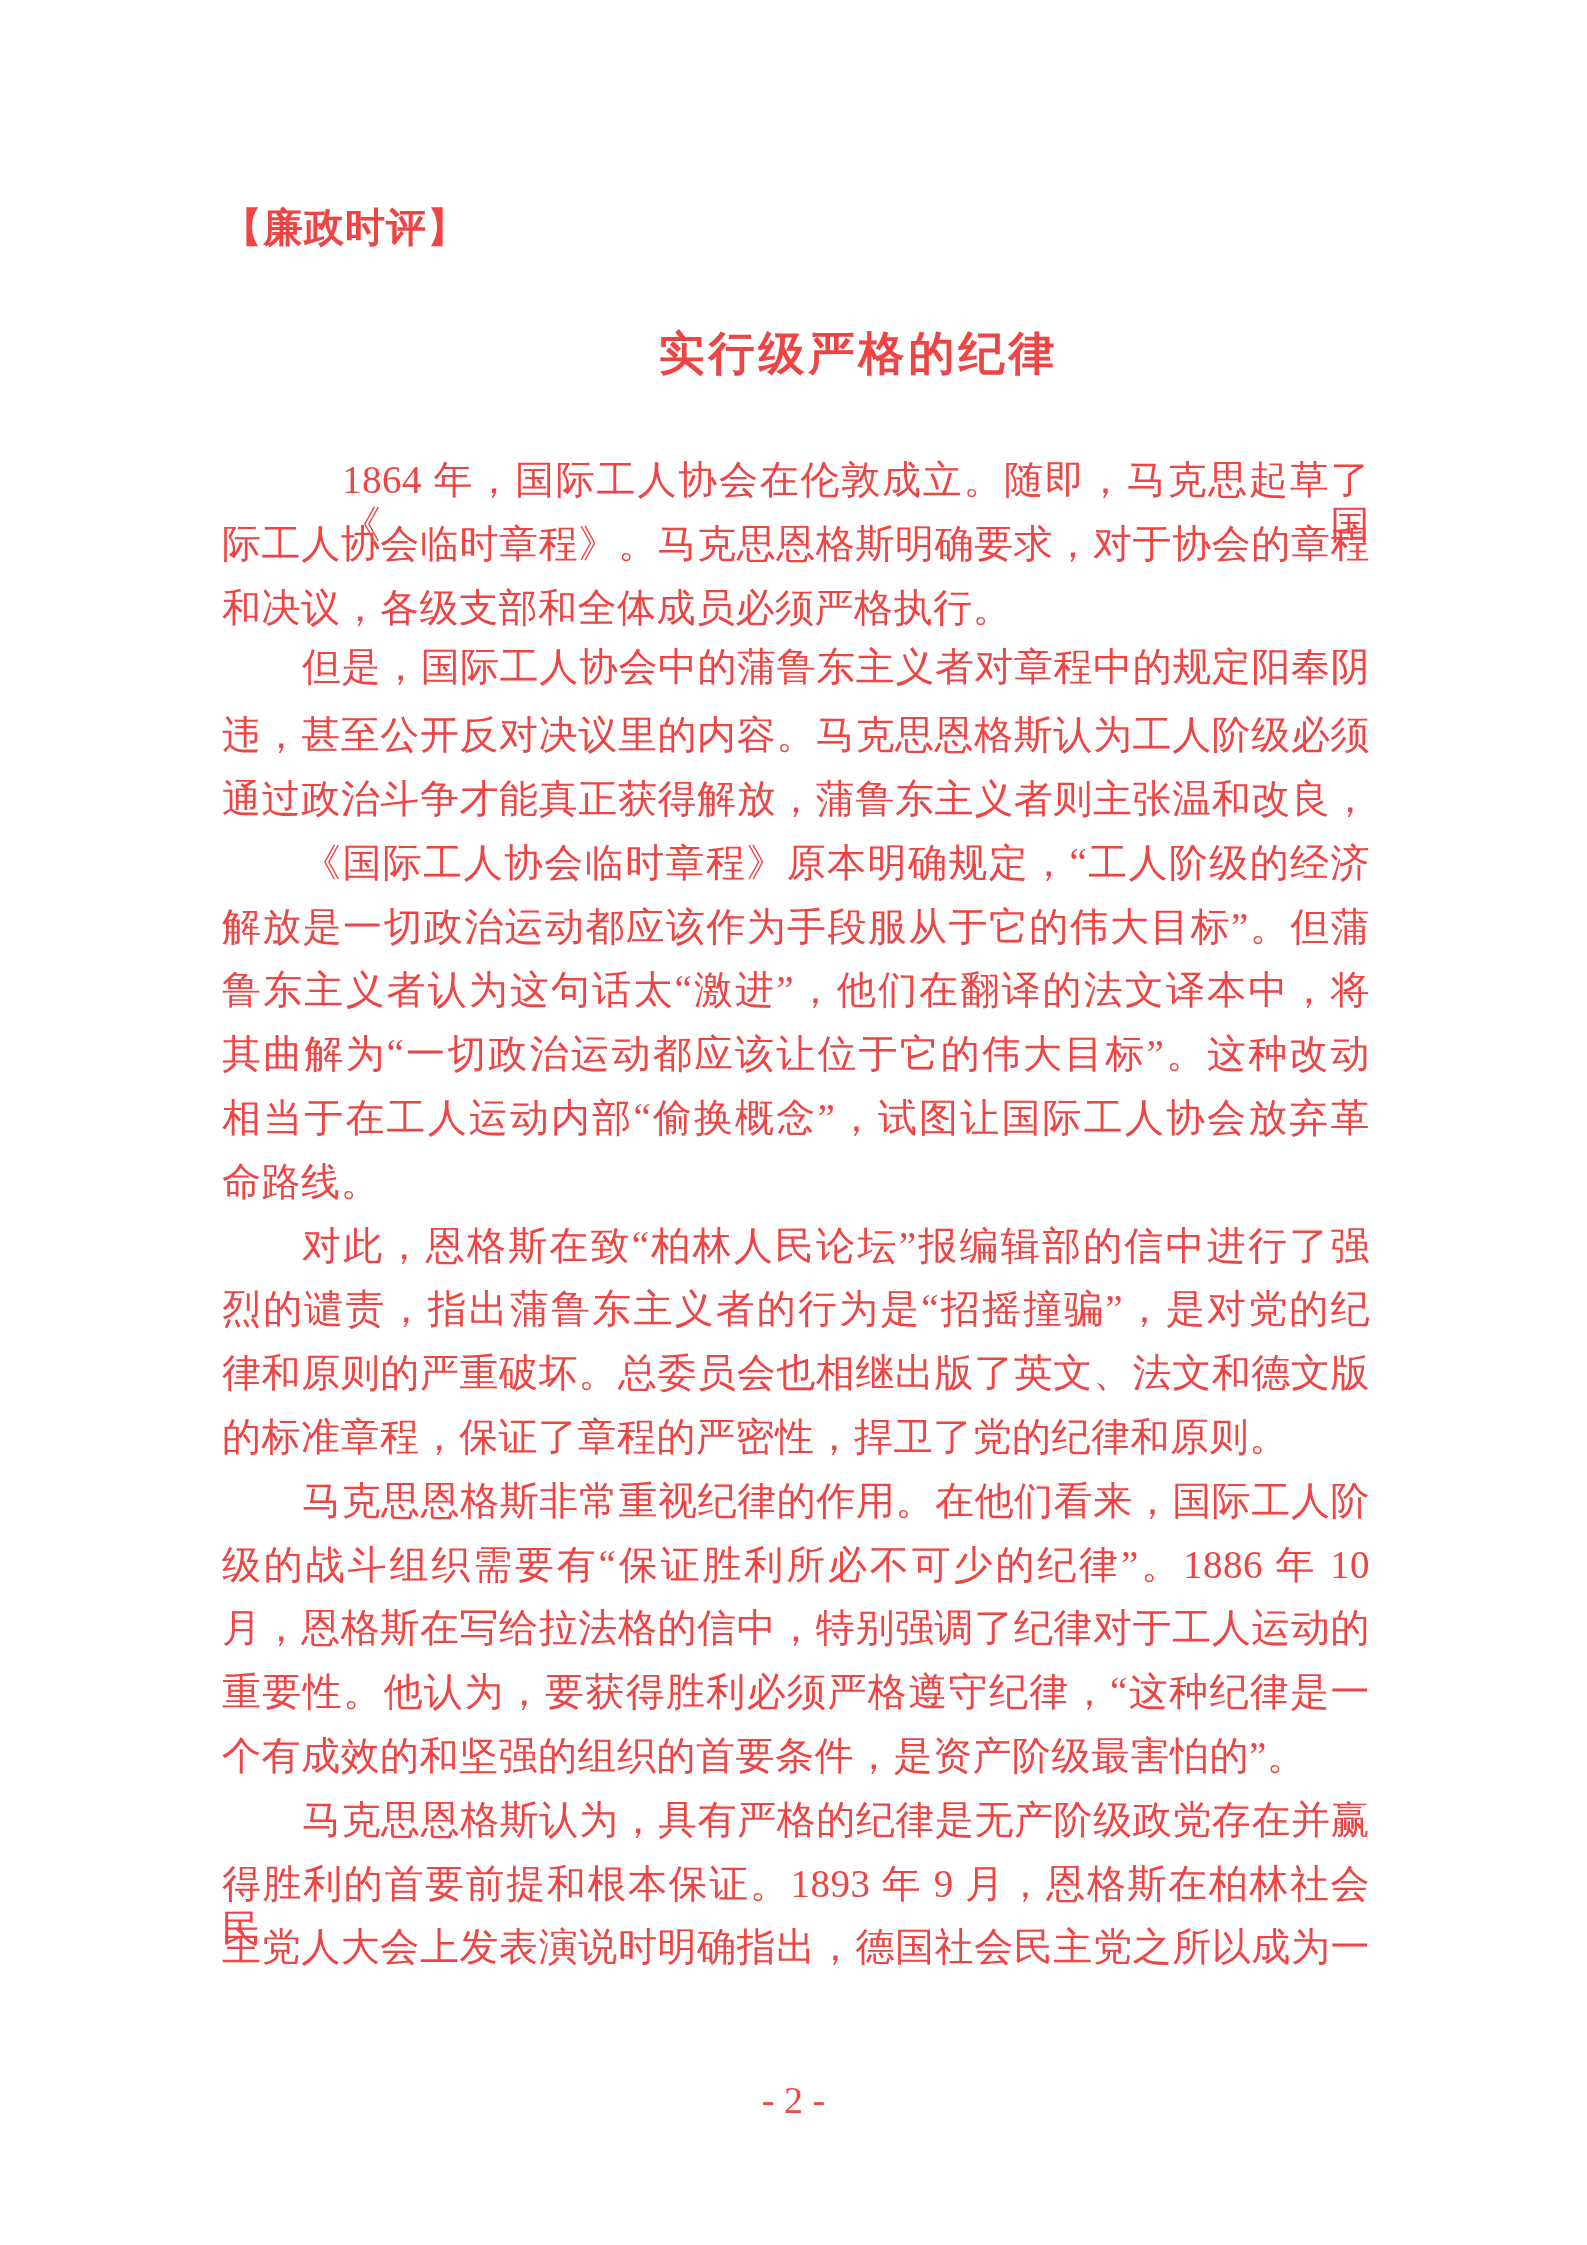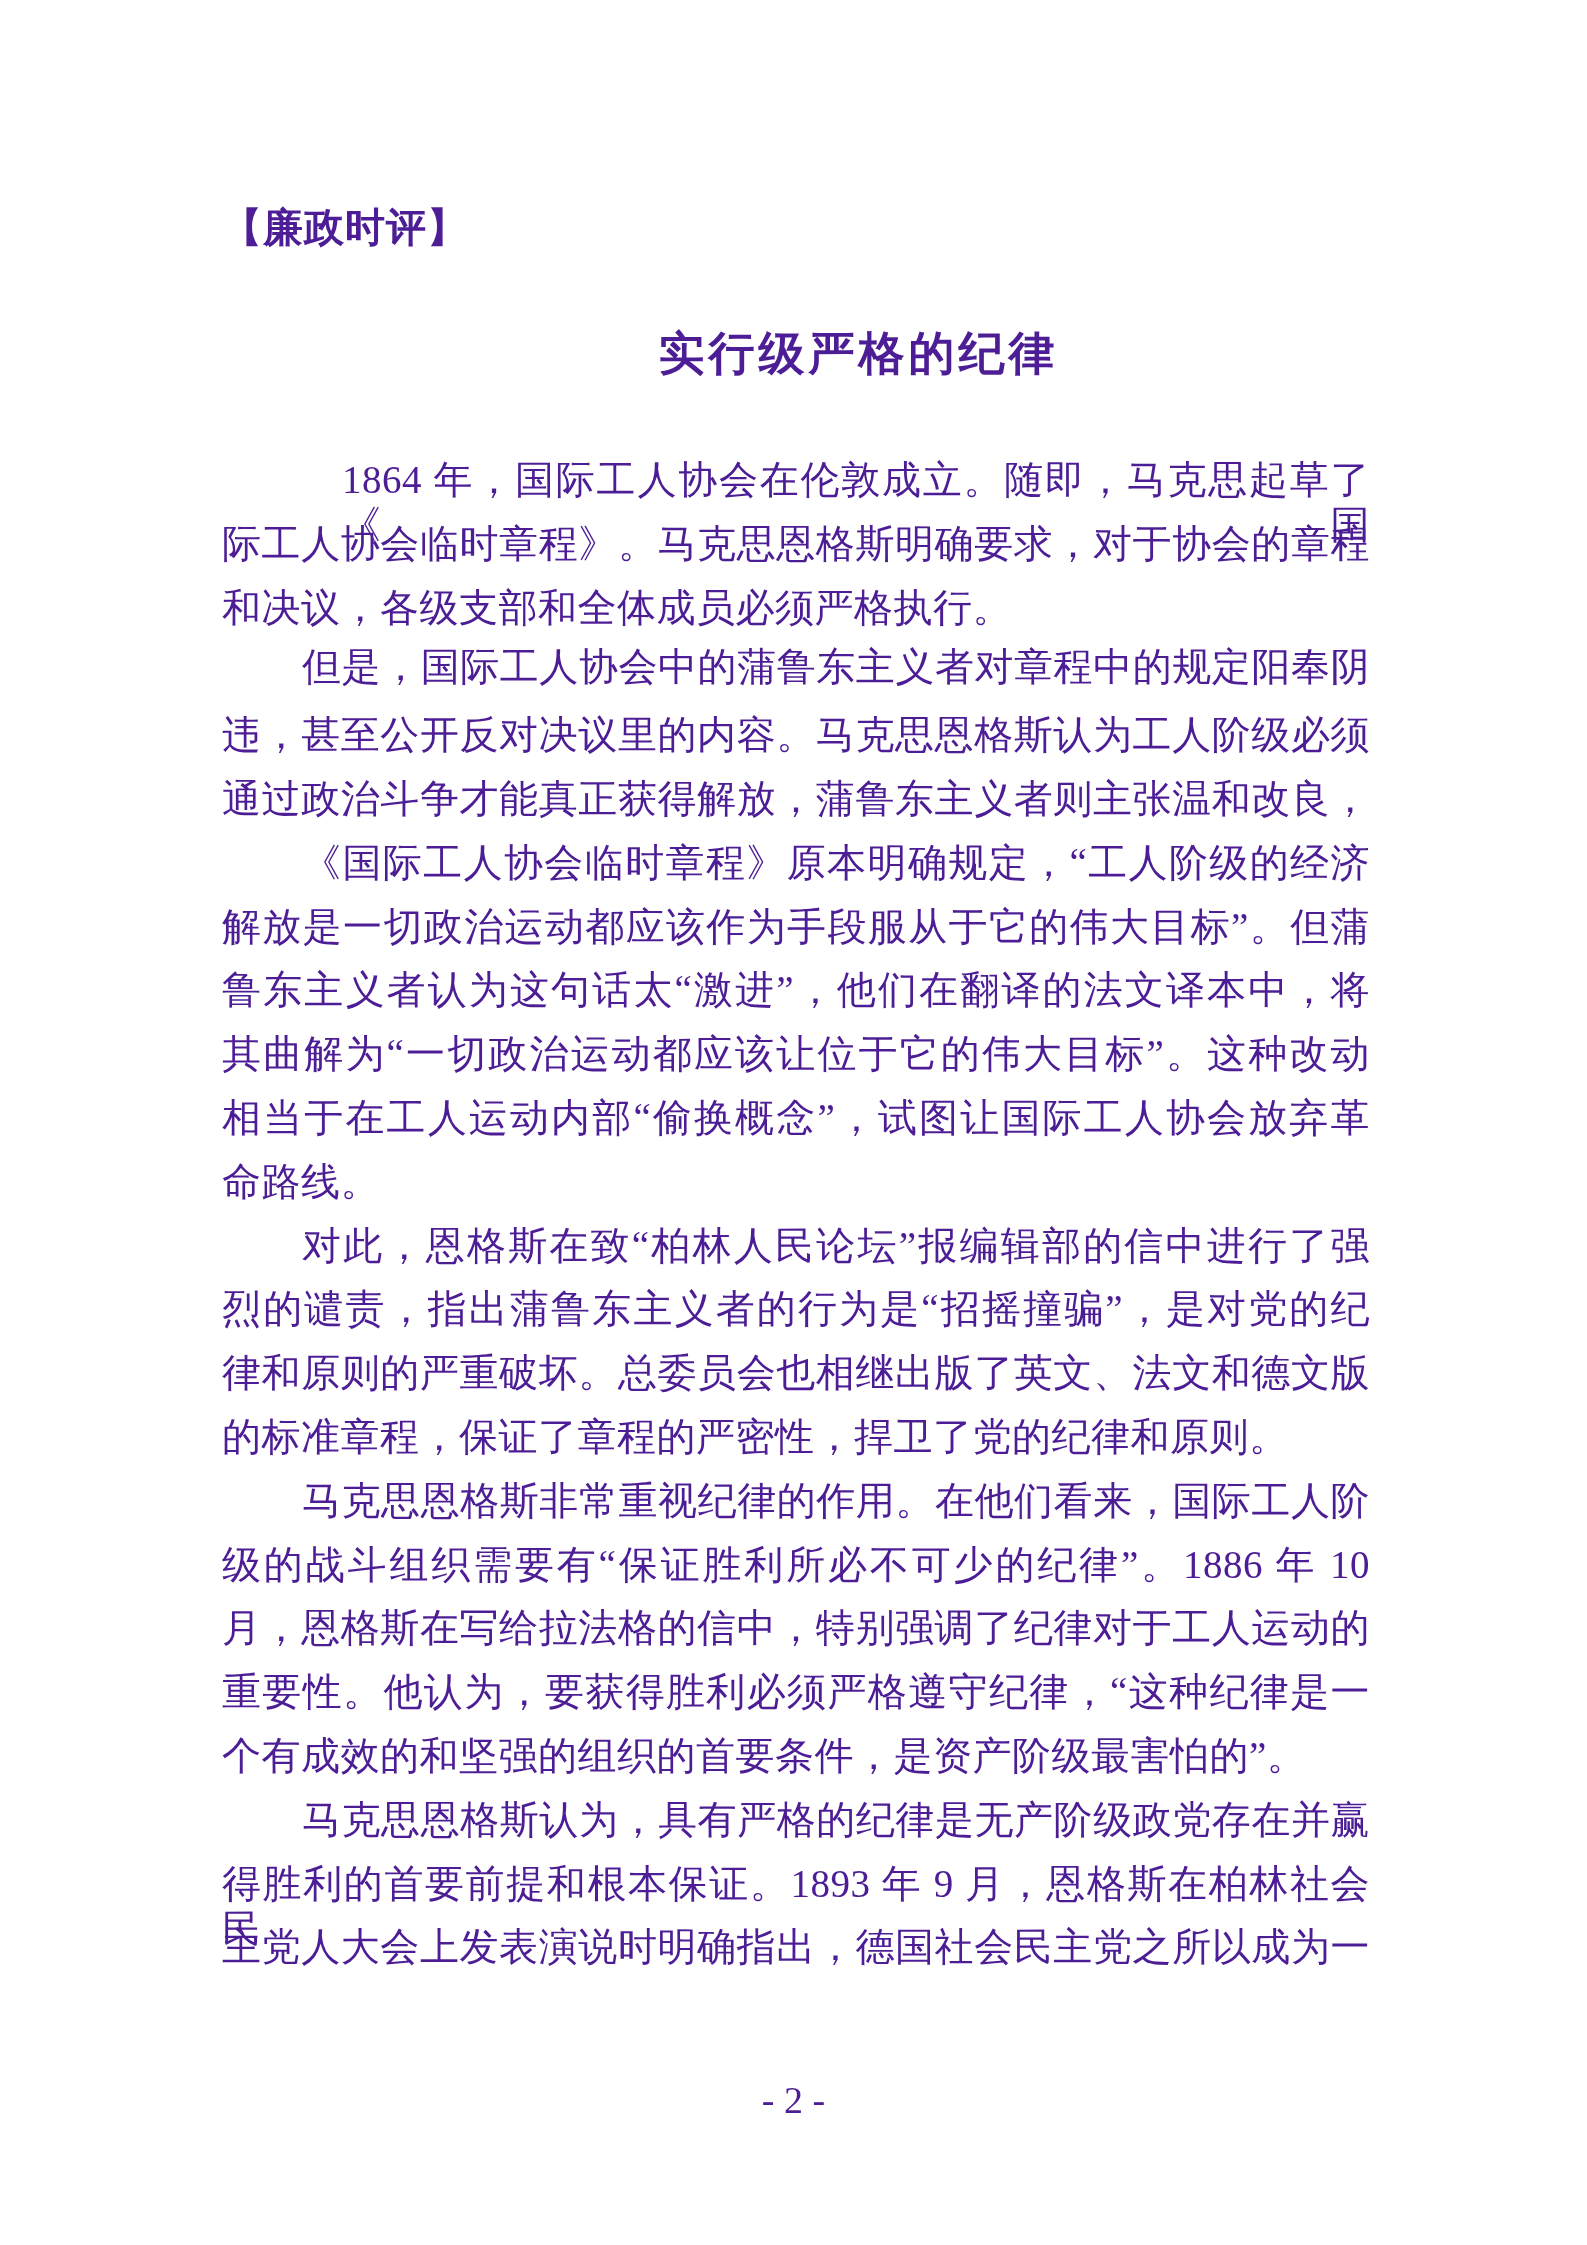--- a/index.html
+++ b/index.html
@@ -1,21 +1,21 @@
 <!DOCTYPE html>
 <html><head>
 <meta charset="utf-8">
 <style>
   html, body { margin: 0; padding: 0; background: #e8e8e8; }
   .page {
     position: relative;
     width: 1587px;
     height: 2245px;
     background: #ffffff;
-    color: #4c1d95;
+    color: #ef4444;
     font-family: "Liberation Serif", "DejaVu Serif", serif;
     overflow: hidden;
   }
   .doc-header {
     position: absolute;
     left: 222px;
     top: 200px;
     font-size: 40px;
     font-weight: bold;
     letter-spacing: 1px;

